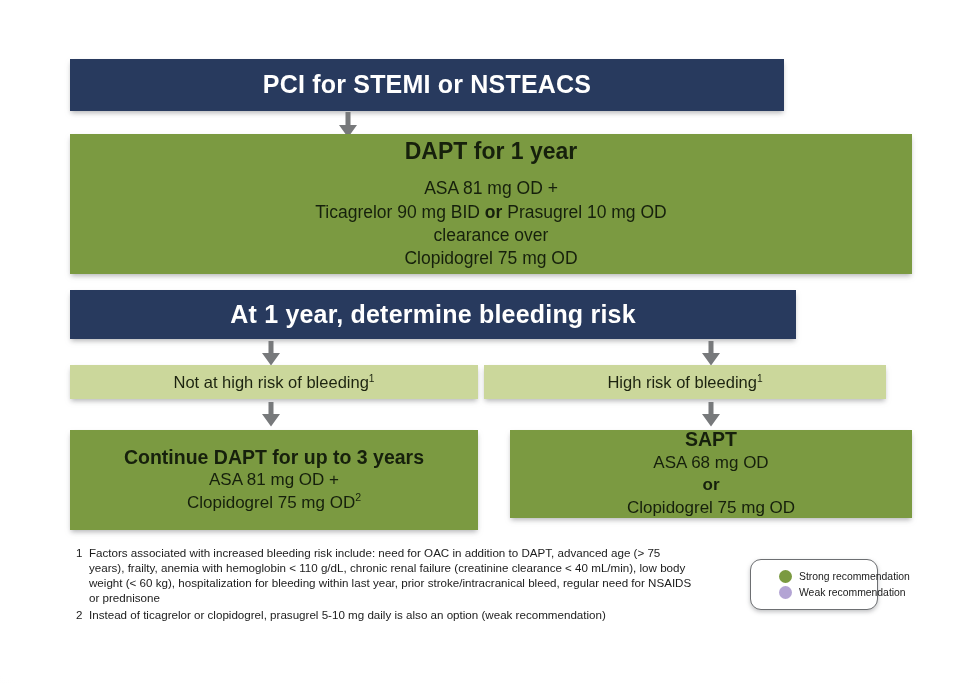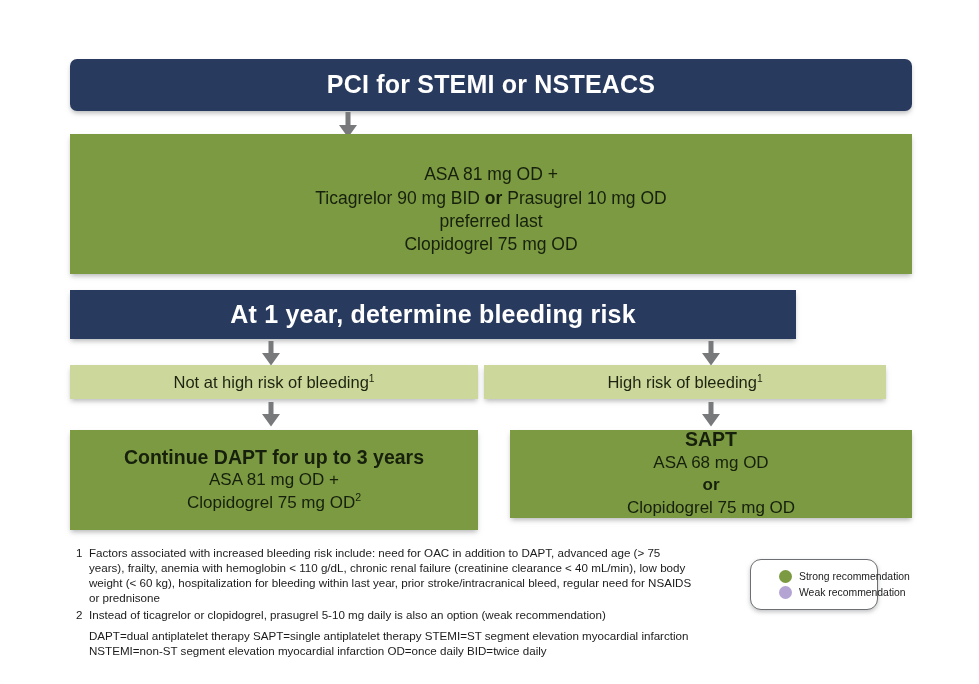--- a/index.html
+++ b/index.html
@@ -166,36 +166,37 @@
     font-size: 10.4px;
     color: #1b1b1b;
     white-space: nowrap;
   }
 </style>
 </head>
 <body>
 
 <div id="page">
 
-  <div class="box navy" style="left:70px; top:59px; width:842px; height:52px;border-radius:7px;">
+  <div class="box navy" style="left:70px; top:59px; width:714px; height:52px;">
     <div class="t">PCI for STEMI or NSTEACS</div>
   </div>
 
   <div class="arrow" style="left:337px; top:112px;">
     <svg width="22" height="26" viewBox="0 0 22 26" aria-hidden="true">
       <path d="M8.5 0 H13.5 V13 H20 L11 25.5 L2 13 H8.5 Z" fill="#77797B"></path>
     </svg>
   </div>
 
   <div class="box green" style="left:70px; top:134px; width:842px; height:140px;">
     <div class="stack">
+      <div class="hd">DAPT for 1 year</div>
       <div style="height:12px"></div>
       <div class="ln">ASA 81 mg OD +</div>
       <div class="ln"><span>Ticagrelor 90 mg BID </span><b>or</b><span> Prasugrel 10 mg OD</span></div>
-      <div class="ln">preferred last</div>
+      <div class="ln">clearance over</div>
       <div class="ln">Clopidogrel 75 mg OD</div>
     </div>
   </div>
 
   <div class="box navy" style="left:70px; top:290px; width:726px; height:49px;">
     <div class="t">At 1 year, determine bleeding risk</div>
   </div>
 
   <div class="arrow" style="left:260px; top:341px;">
     <svg width="22" height="25" viewBox="0 0 22 25" aria-hidden="true">
@@ -248,21 +249,20 @@
     <div class="note">
       <div class="num">1</div>
       <div class="body">Factors associated with increased bleeding risk include: need for OAC in addition to DAPT, advanced age (&gt; 75 years), frailty, anemia with hemoglobin &lt; 110 g/dL, chronic renal failure (creatinine clearance &lt; 40 mL/min), low body weight (&lt; 60 kg), hospitalization for bleeding within last year, prior stroke/intracranical bleed, regular need for NSAIDS or prednisone</div>
     </div>
     <div class="note">
       <div class="num">2</div>
       <div class="body">Instead of ticagrelor or clopidogrel, prasugrel 5-10 mg daily is also an option (weak recommendation)</div>
     </div>
   </div>
 
-  <div id="abbrev">DAPT=dual antiplatelet therapy SAPT=single antiplatelet therapy STEMI=ST segment elevation myocardial infarction NSTEMI=non-ST segment elevation myocardial infarction OD=once daily BID=twice daily</div>
 
   <div id="legend">
     <div class="leg-row">
       <span class="dot" style="background:#7b9a41;"></span>
       <span class="leg-label">Strong recommendation</span>
     </div>
     <div class="leg-row">
       <span class="dot" style="background:#b3a4d4;"></span>
       <span class="leg-label">Weak recommendation</span>
     </div>

